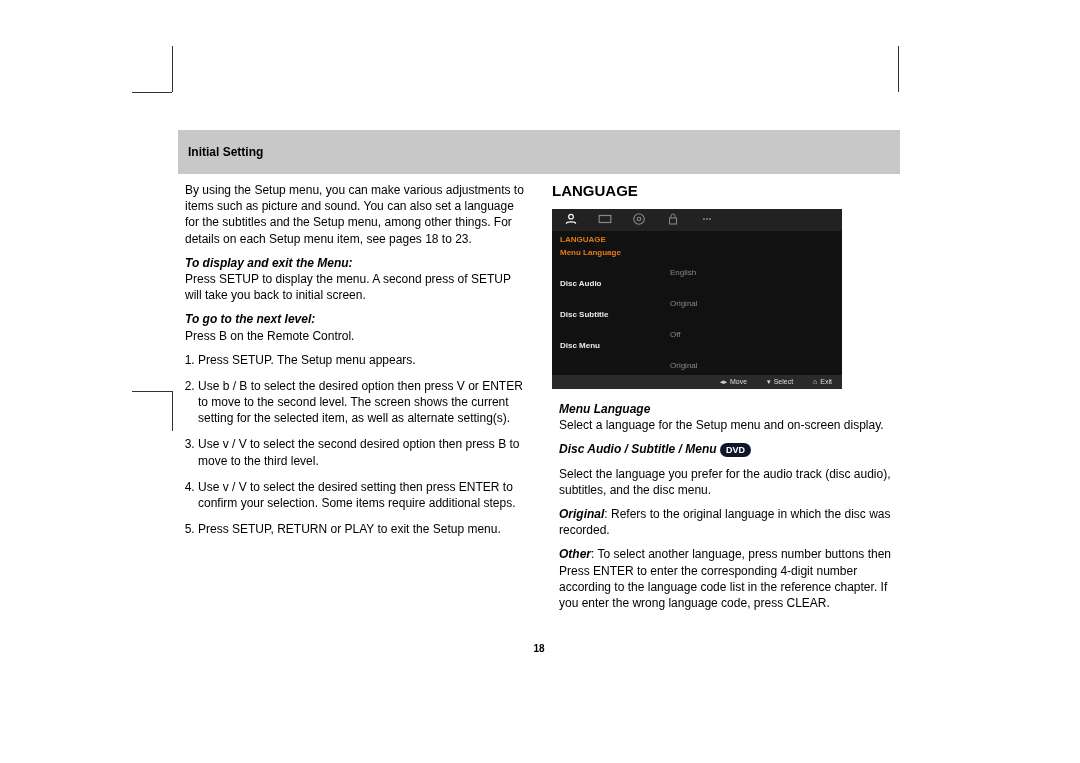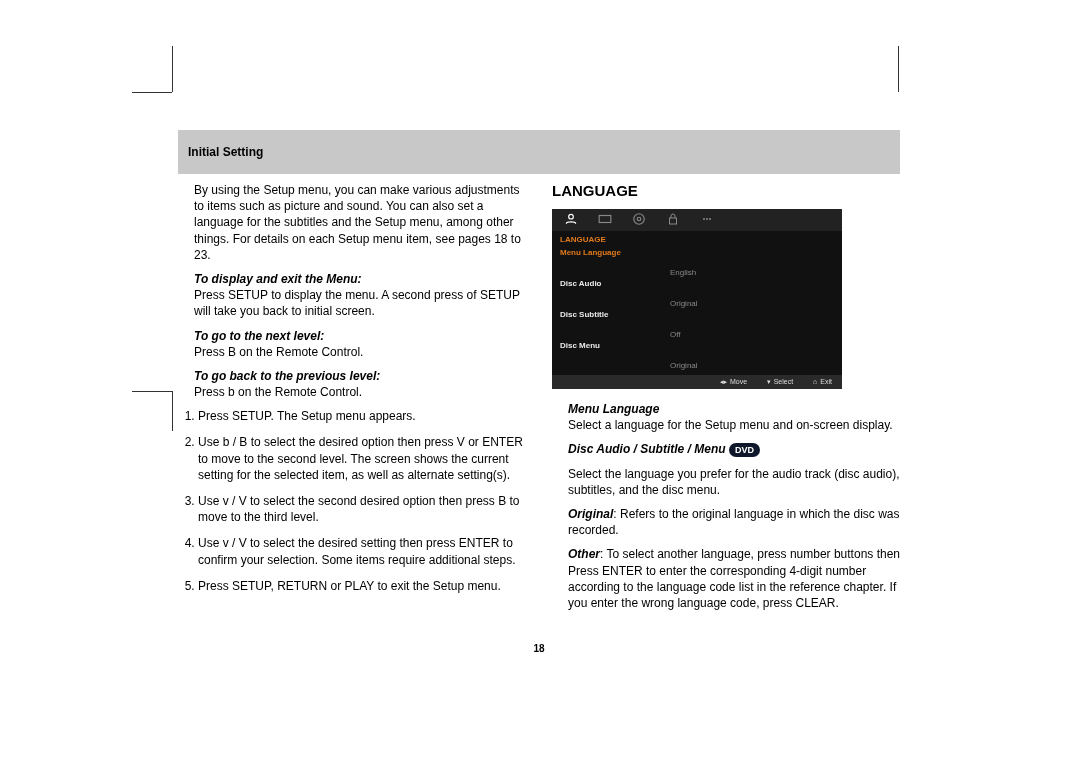--- a/index.html
+++ b/index.html
@@ -34,21 +34,21 @@
     padding: 15px 10px;
     margin-bottom: 8px;
   }
 
   .cols {
     display: flex;
     gap: 26px;
   }
   .col { flex: 1 1 50%; }
 
-  p { margin: 0 0 8px 16px; line-height: 1.35; }
+  p { margin: 0 0 8px 7px; line-height: 1.35; }
   .bold { font-weight: bold; font-style: italic; }
   h2 { font-size: 15px; margin: 6px 0 10px 0; font-weight: bold; }
   .upper { text-transform: uppercase; }
 
   ol { margin: 0 0 12px 0; padding-left: 20px; }
   ol li { margin-bottom: 10px; line-height: 1.35; }
 
   .dvd-badge {
     display: inline-block;
     background: #0f172a;
@@ -124,24 +124,20 @@
       <p>
         <span class="bold">To display and exit the Menu:</span><br>
         <span>Press SETUP to display the menu. A second press of SETUP will take you back to initial screen.</span>
       </p>
 
       <p>
         <span class="bold">To go to the next level:</span><br>
         <span>Press B on the Remote Control.</span>
       </p>
 
-      <p>
-        <span class="bold">To go back to the previous level:</span><br>
-        <span>Press b on the Remote Control.</span>
-      </p>
 
 
       <ol>
         <li>Press SETUP. The Setup menu appears.</li>
         <li>Use b / B to select the desired option then press V or ENTER to move to the second level. The screen shows the current setting for the selected item, as well as alternate setting(s).</li>
         <li>Use v / V to select the second desired option then press B to move to the third level.</li>
         <li>Use v / V to select the desired setting then press ENTER to confirm your selection. Some items require additional steps.</li>
         <li>Press SETUP, RETURN or PLAY to exit the Setup menu.</li>
       </ol>
     </div>

